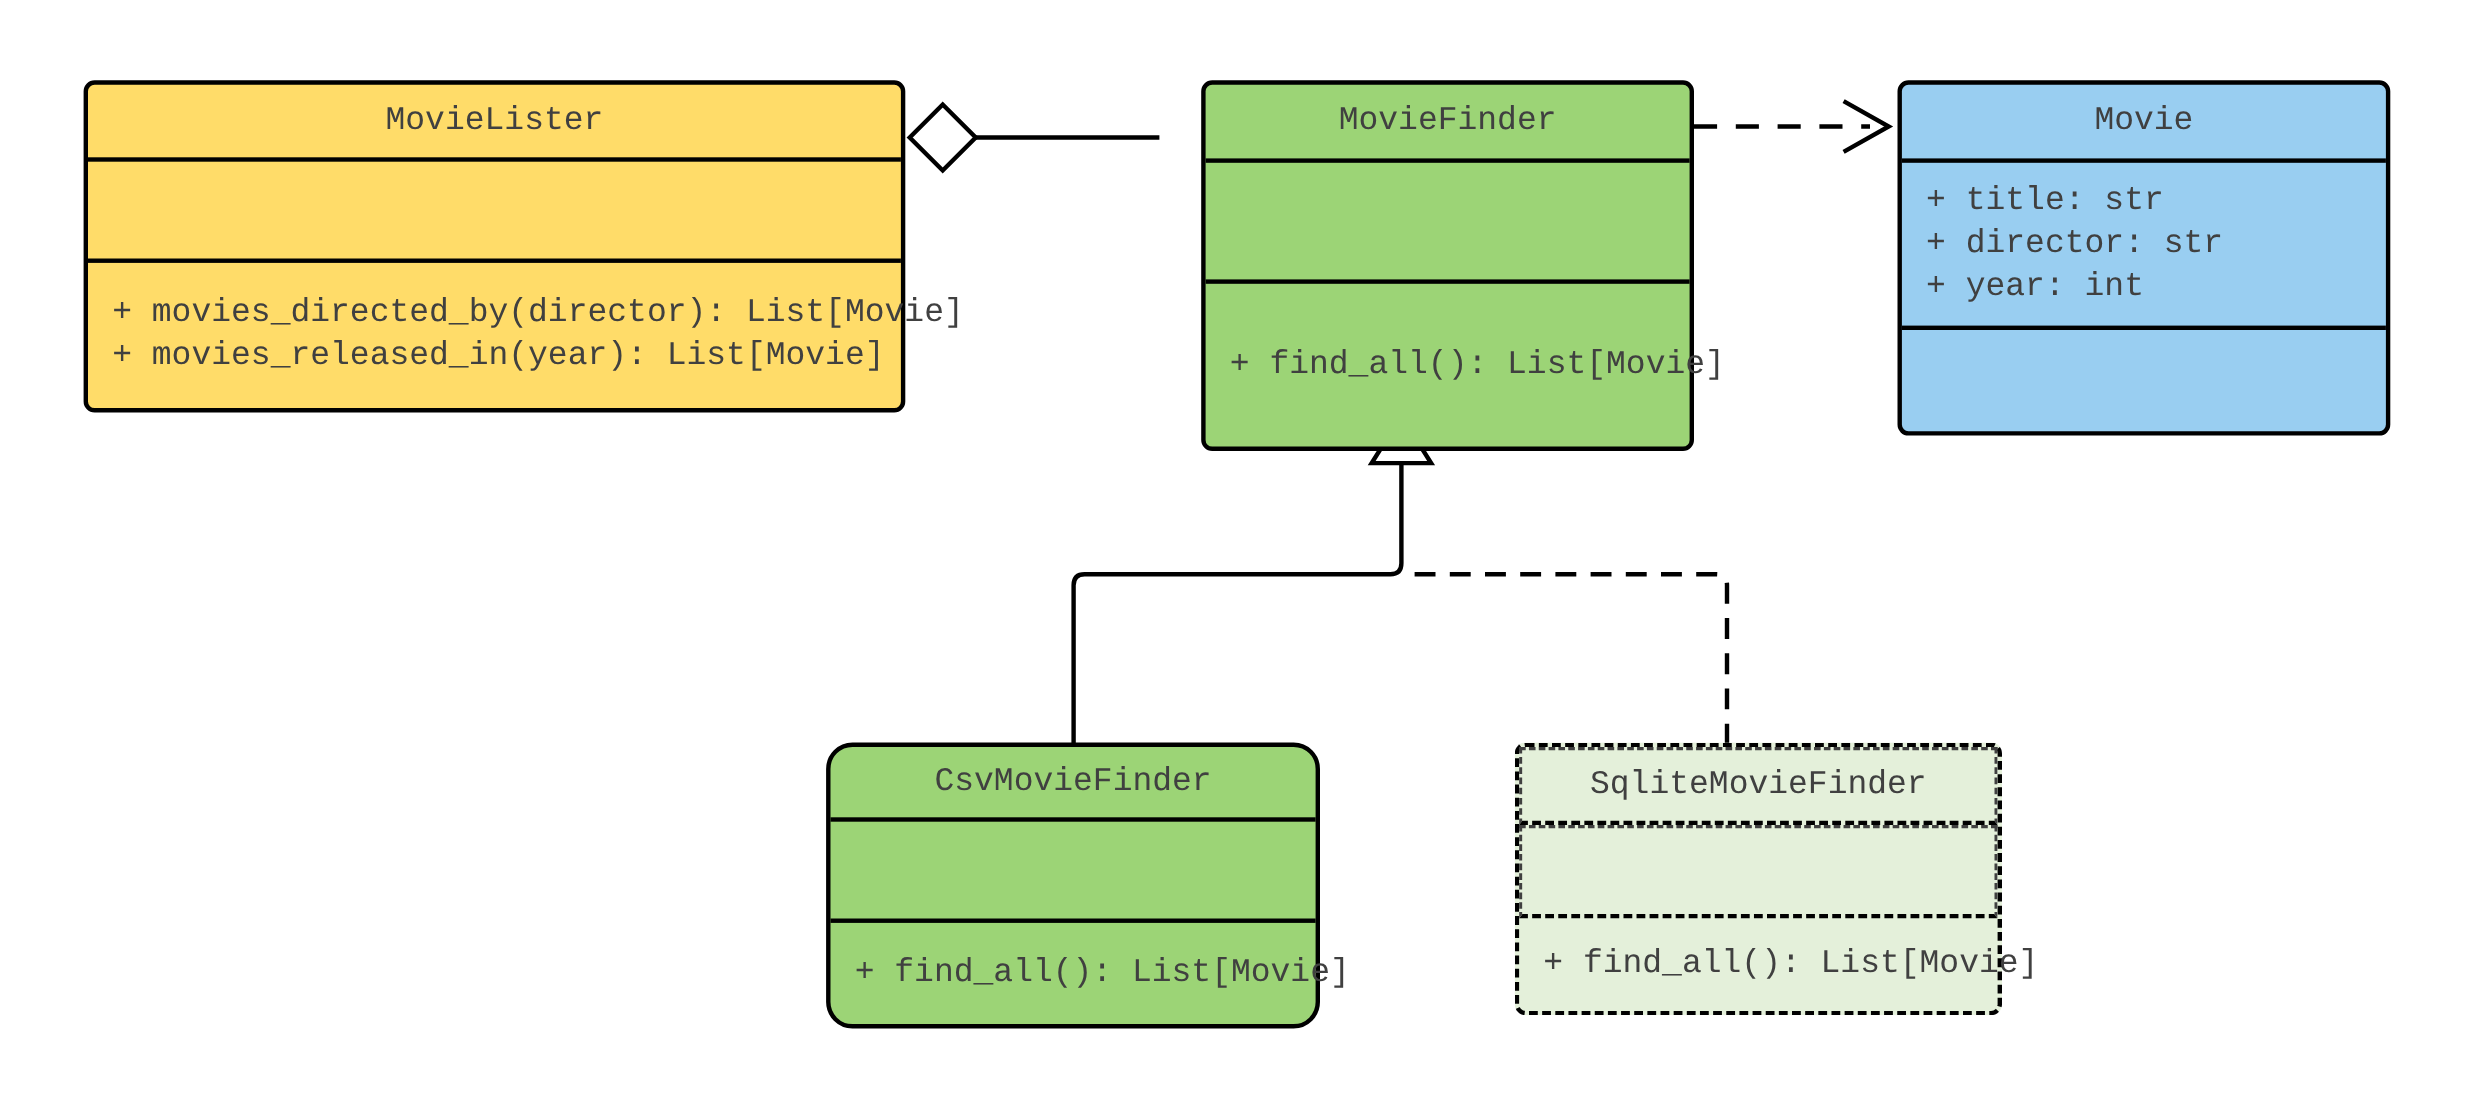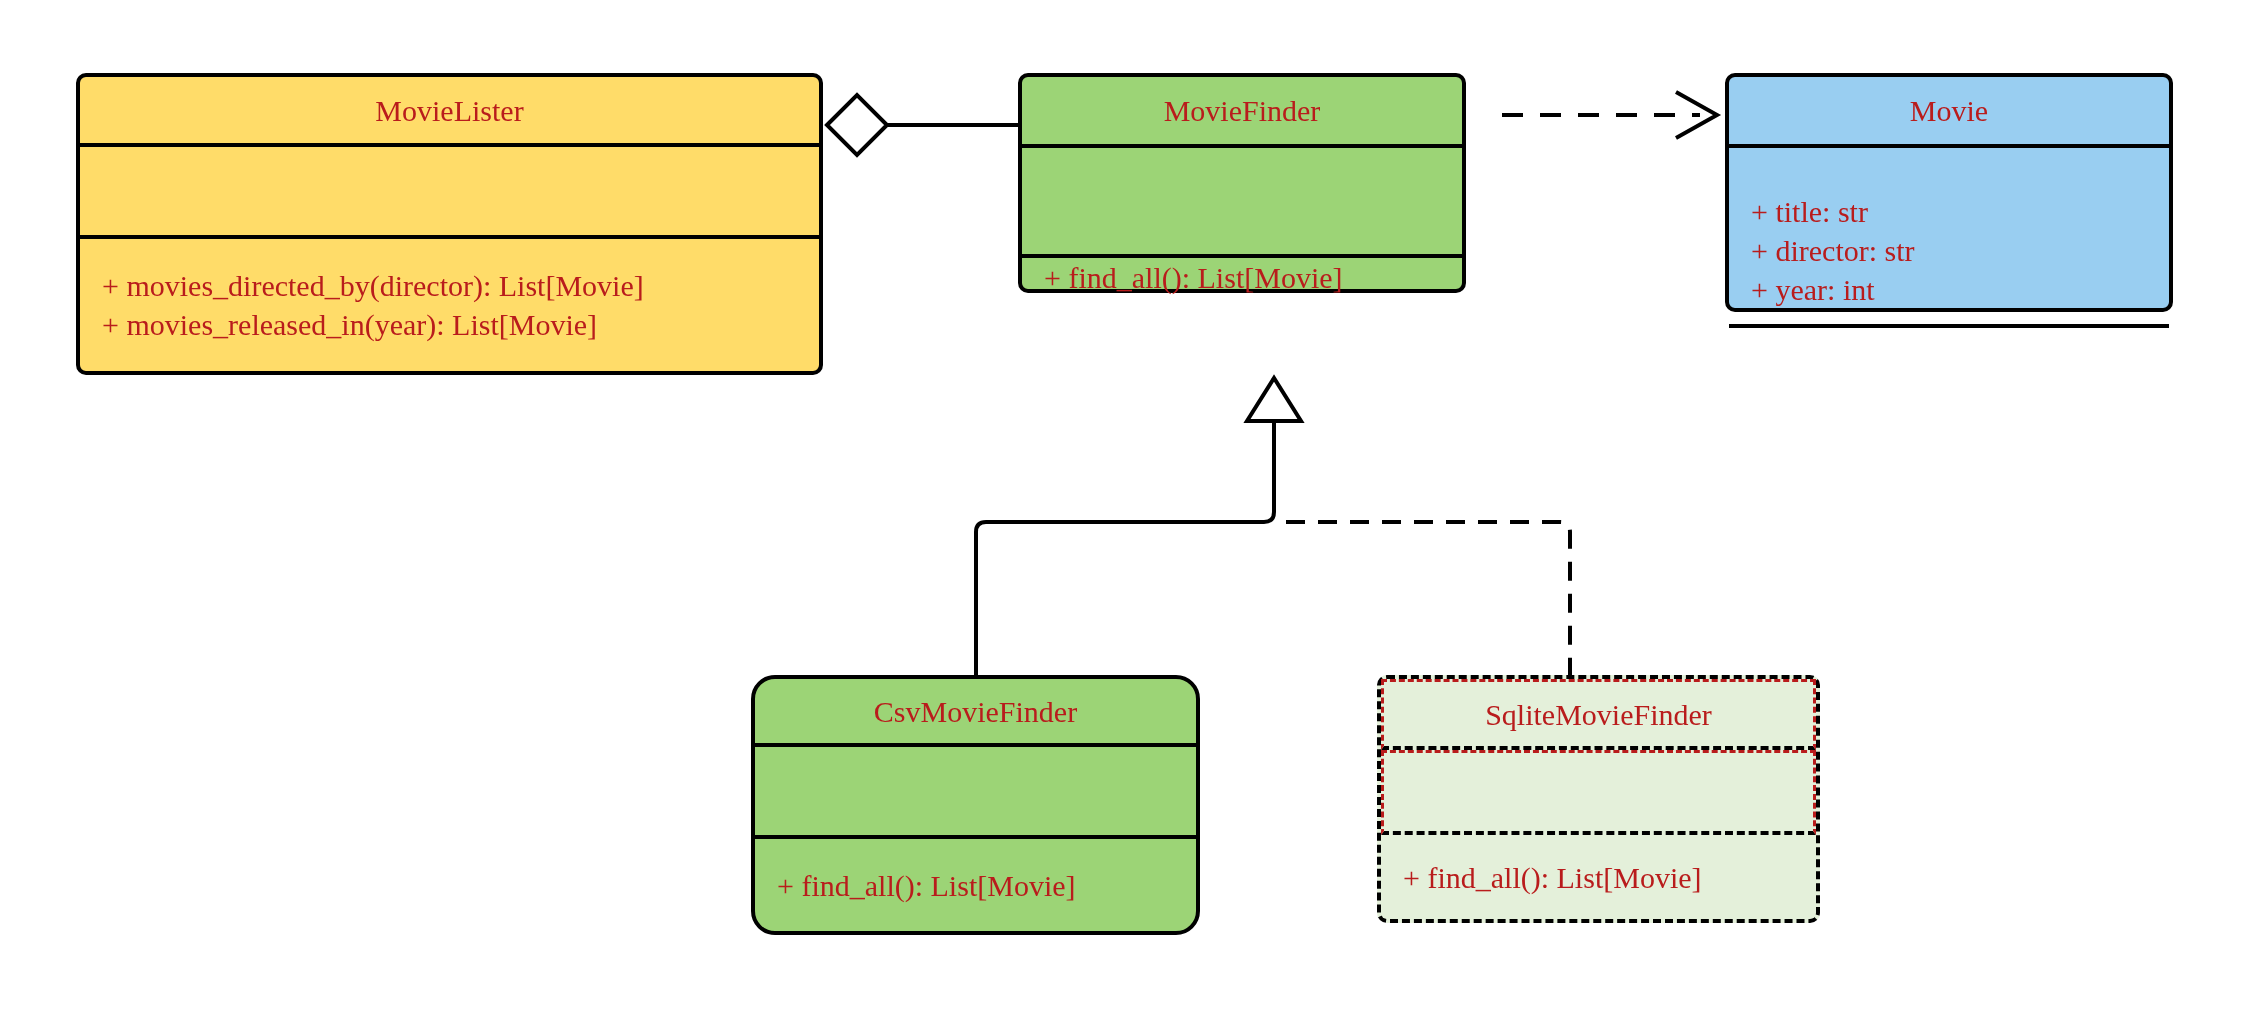--- a/index.html
+++ b/index.html
@@ -6,22 +6,22 @@
     margin: 0;
     padding: 0;
     background: #FFFFFF;
   }
   #canvas {
     position: relative;
     width: 2250px;
     height: 1011px;
     background: #FFFFFF;
     overflow: hidden;
-    font-family: Liberation Serif, serif;
-    color: #b91c1c;
+    font-family: Liberation Mono, monospace;
+    color: #404040;
   }
   #connector-layer {
     position: absolute;
     left: 0;
     top: 0;
     z-index: 0;
   }
   #connector-layer line,
   #connector-layer path,
   #connector-layer polyline,
@@ -60,25 +60,25 @@
     flex: none;
     border-bottom: 4px solid #000000;
   }
   .uml-class .cmp.last { flex: 1; }
 
   
   #c-movielister { left: 76px;   top: 73px;  width: 747px; height: 302px; }
   #c-movielister .hdr  { height: 66px; }
   #c-movielister .mid  { height: 92px; }
 
-  #c-moviefinder { left: 1018px; top: 73px;  width: 448px; height: 220px; }
+  #c-moviefinder { left: 1092px; top: 73px;  width: 448px; height: 337px; }
   #c-moviefinder .hdr  { height: 67px; }
   #c-moviefinder .mid  { height: 110px; }
 
-  #c-movie       { left: 1725px; top: 73px;  width: 448px; height: 239px; gap: 28px; }
+  #c-movie       { left: 1725px; top: 73px;  width: 448px; height: 323px; }
   #c-movie .hdr        { height: 67px; }
   #c-movie .mid        { height: 152px; }
 
   #c-csvmoviefinder { left: 751px; top: 675px; width: 449px; height: 260px; border-radius: 24px; }
   #c-csvmoviefinder .hdr { height: 64px; }
   #c-csvmoviefinder .mid { height: 92px; }
 
   #c-sqlitemoviefinder { left: 1350px; top: 675px; width: 443px; height: 248px; }
   #c-sqlitemoviefinder .hdr { height: 64px; }
   #c-sqlitemoviefinder .mid { height: 85px; }

